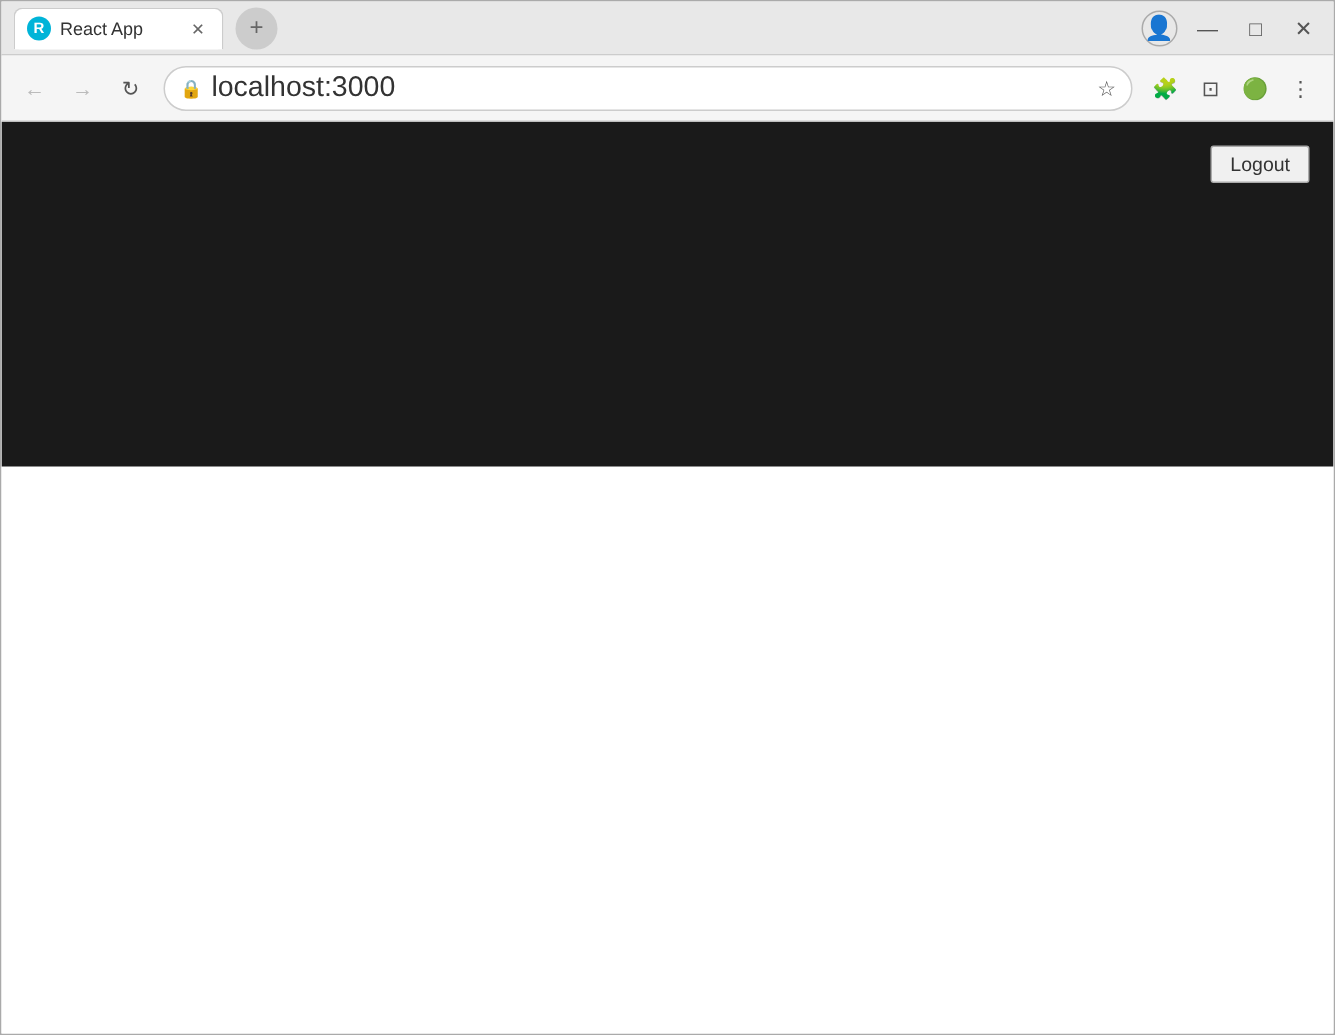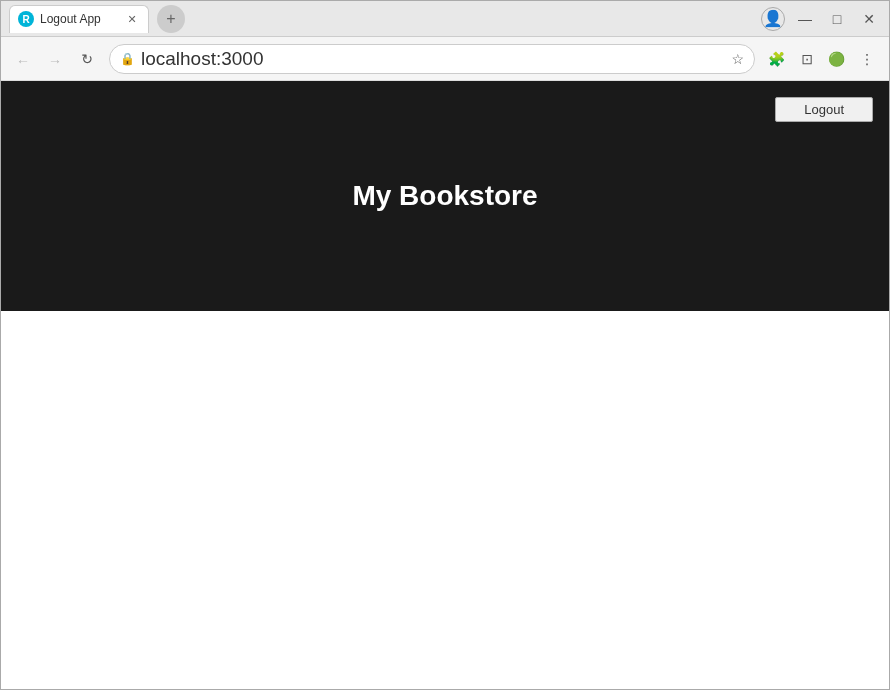--- a/index.html
+++ b/index.html
@@ -251,21 +251,21 @@
       font-family: Arial, sans-serif;
     }
 
     .logout-btn {
       position: absolute;
       top: 16px;
       right: 16px;
       background: #f0f0f0;
       border: 1px solid #aaa;
       border-radius: 2px;
-      padding: 4px 28px;
+      padding: 4px 12px;
       font-size: 13px;
       cursor: pointer;
       color: #333;
     }
 
     .app-body {
       background: #fff;
       flex: 1;
     }
   </style>
@@ -273,21 +273,21 @@
 <body>
 
 <div class="browser-window">
 
   <div class="title-bar">
     <div class="window-controls-left">
       <div class="tab">
         <div class="tab-favicon">
           <span>R</span>
         </div>
-        <span class="tab-title">Logout App</span>
+        <span class="tab-title">React App</span>
         <span class="tab-close">✕</span>
       </div>
       <div class="new-tab-btn">+</div>
     </div>
     <div class="spacer"></div>
     <div class="window-controls-right">
       <div class="user-icon-btn">👤</div>
       <div class="win-btn minimize">—</div>
       <div class="win-btn maximize">□</div>
       <div class="win-btn close">✕</div>
@@ -308,19 +308,18 @@
     <div class="nav-actions">
       <div class="nav-action-btn">🧩</div>
       <div class="nav-action-btn">⊡</div>
       <div class="nav-action-btn refresh-green">🟢</div>
       <div class="nav-action-btn">⋮</div>
     </div>
   </div>
 
   <div class="page-content">
     <div class="app-header">
-      <h1 class="app-title">My Bookstore</h1>
       <button class="logout-btn">Logout</button>
     </div>
     <div class="app-body"></div>
   </div>
 
 </div>
 
 </body></html>

